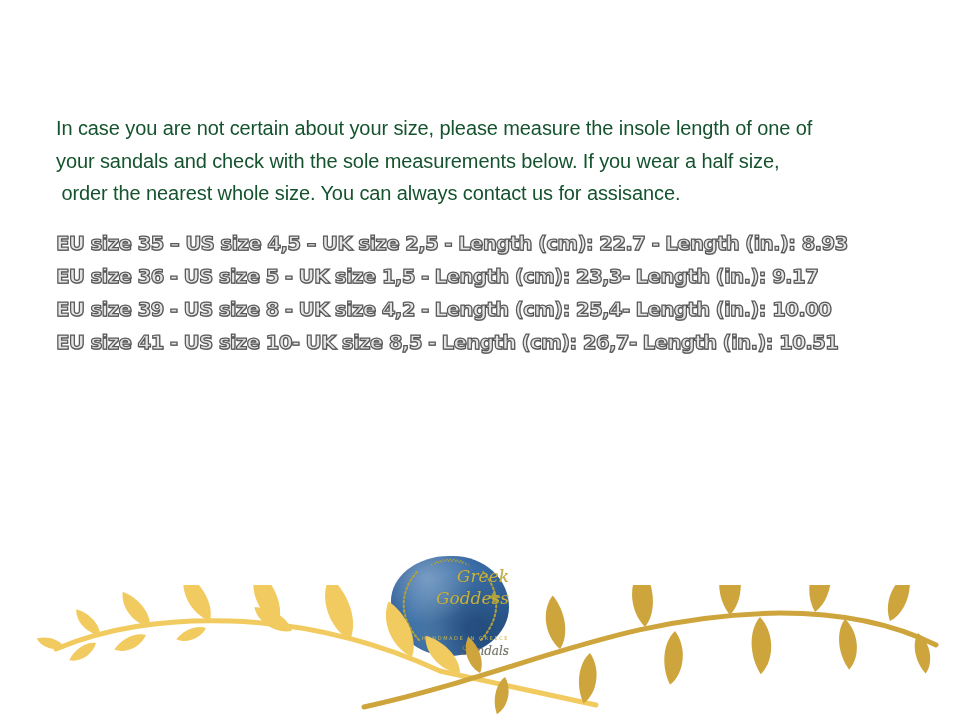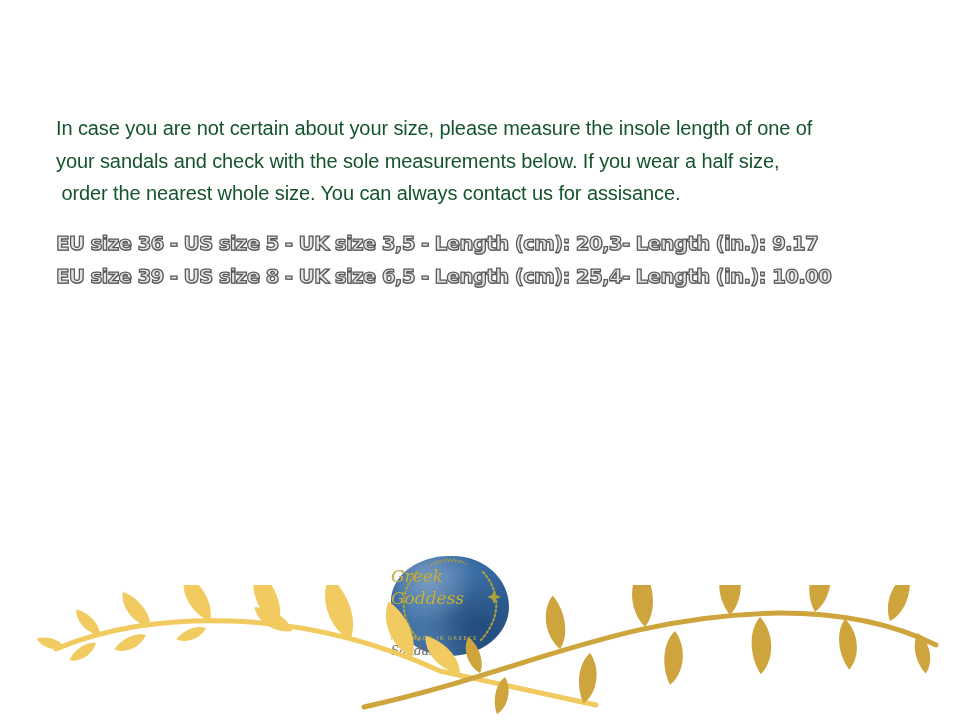--- a/index.html
+++ b/index.html
@@ -19,21 +19,21 @@
 
   .logo{position:absolute;left:391px;top:556px;width:118px;height:100px;}
   .logo-blob{position:absolute;inset:0;
      border-radius:50% 48% 52% 50% / 46% 52% 50% 54%;
      background:
        radial-gradient(ellipse at 30% 22%, rgba(255,255,255,0.30), rgba(255,255,255,0) 42%),
        radial-gradient(ellipse at 72% 72%, rgba(32,72,120,0.85) 8%, rgba(32,72,120,0) 58%),
        radial-gradient(ellipse at 42% 80%, rgba(120,170,205,0.5) 5%, rgba(120,170,205,0) 45%),
        radial-gradient(ellipse at 50% 45%, #4d80b5 0%, #3a6da6 52%, #2f5f98 78%, #3a6ba0 100%);}
   .logo-wreath{position:absolute;inset:0;}
-  .logo-text{position:absolute;inset:0;text-align:left;color:#c6b244;
+  .logo-text{position:absolute;inset:0;text-align:right;color:#c6b244;
              font-family:"DejaVu Serif",serif;font-style:italic;}
   .logo-line1{position:absolute;left:0;right:0;top:10px;font-size:17px;
               text-shadow:0 0 1px rgba(90,90,20,0.45);}
   .logo-line2{position:absolute;left:0;right:0;top:32px;font-size:17px;
               text-shadow:0 0 1px rgba(90,90,20,0.45);}
   .logo-line3{position:absolute;left:0;right:0;top:56px;font-size:12px;color:#737373;
               text-shadow:0 0 1px rgba(90,90,20,0.4);margin-top:32px;}
   .logo-tagline{position:absolute;left:0;right:0;top:79px;font-size:5px;
                 font-family:"DejaVu Sans",sans-serif;font-style:normal;
                 letter-spacing:1.6px;color:#c9b54a;}
@@ -43,22 +43,24 @@
 </head>
 <body>
 
 <div class="page">
 
   <p class="intro">In case you are not certain about your size, please measure the insole length of one of
 your sandals and check with the sole measurements below. If you wear a half size,
  order the nearest whole size. You can always contact us for assisance.</p>
 
   <div class="size-list">
-    <div class="size-row">EU size 36 - US size 5 - UK size 3,5 - Length (cm): 20,3- Length (in.): 9.17</div>
-    <div class="size-row">EU size 39 - US size 8 - UK size 6,5 - Length (cm): 25,4- Length (in.): 10.00</div>
+    <div class="size-row">EU size 35 – US size 4,5 – UK size 2,5 - Length (cm): 22.7 - Length (in.): 8.93</div>
+    <div class="size-row">EU size 36 - US size 5 - UK size 1,5 - Length (cm): 23,3- Length (in.): 9.17</div>
+    <div class="size-row">EU size 39 - US size 8 - UK size 4,2 - Length (cm): 25,4- Length (in.): 10.00</div>
+    <div class="size-row">EU size 41 - US size 10- UK size 8,5 - Length (cm): 26,7- Length (in.): 10.51</div>
   </div>
 
   <div class="logo">
     <div class="logo-blob"></div>
     <svg class="logo-wreath" viewBox="0 0 118 100">
       <path d="M26 16 C8 36, 8 62, 28 84" fill="none" stroke-width="2" stroke-dasharray="2 2.6" stroke-linecap="round" stroke="#AFA13A"></path>
       <path d="M92 16 C110 36, 110 62, 90 84" fill="none" stroke-width="2" stroke-dasharray="2 2.6" stroke-linecap="round" stroke="#AFA13A"></path>
       <path d="M103 34 l2 5 5 2 -5 2 -2 5 -2 -5 -5 -2 5 -2 z" fill="#AFA13A"></path>
       <path d="M45 6 q14 -5 28 0 M40 9 q19 -8 38 0" fill="none" stroke-width="1.4" stroke-dasharray="1.5 2" stroke="#AFA13A"></path>
     </svg>

